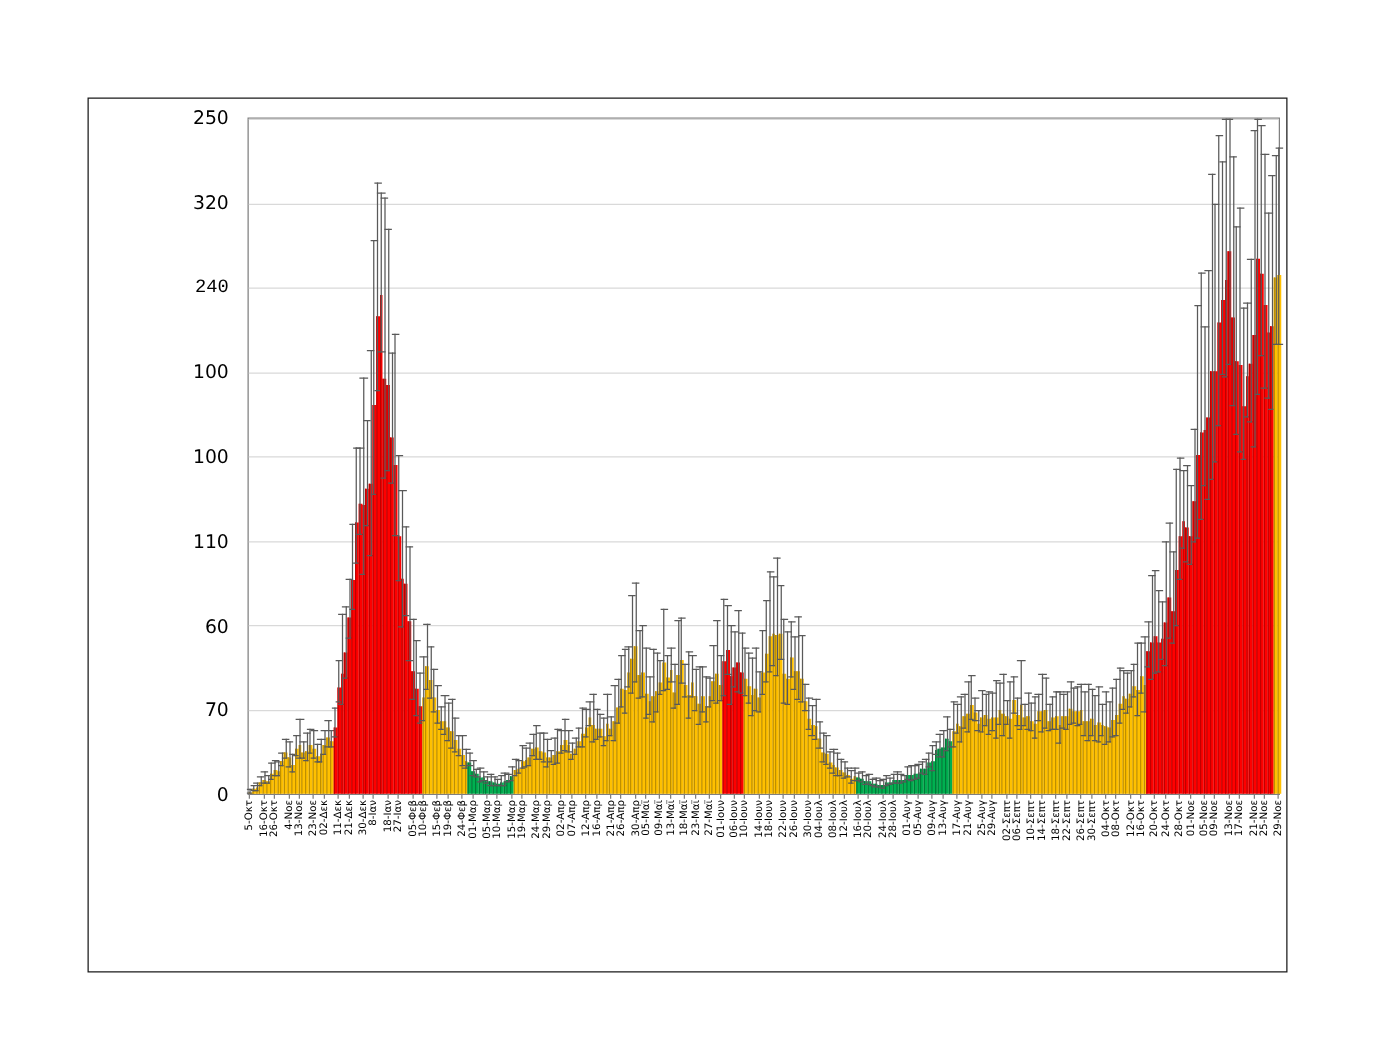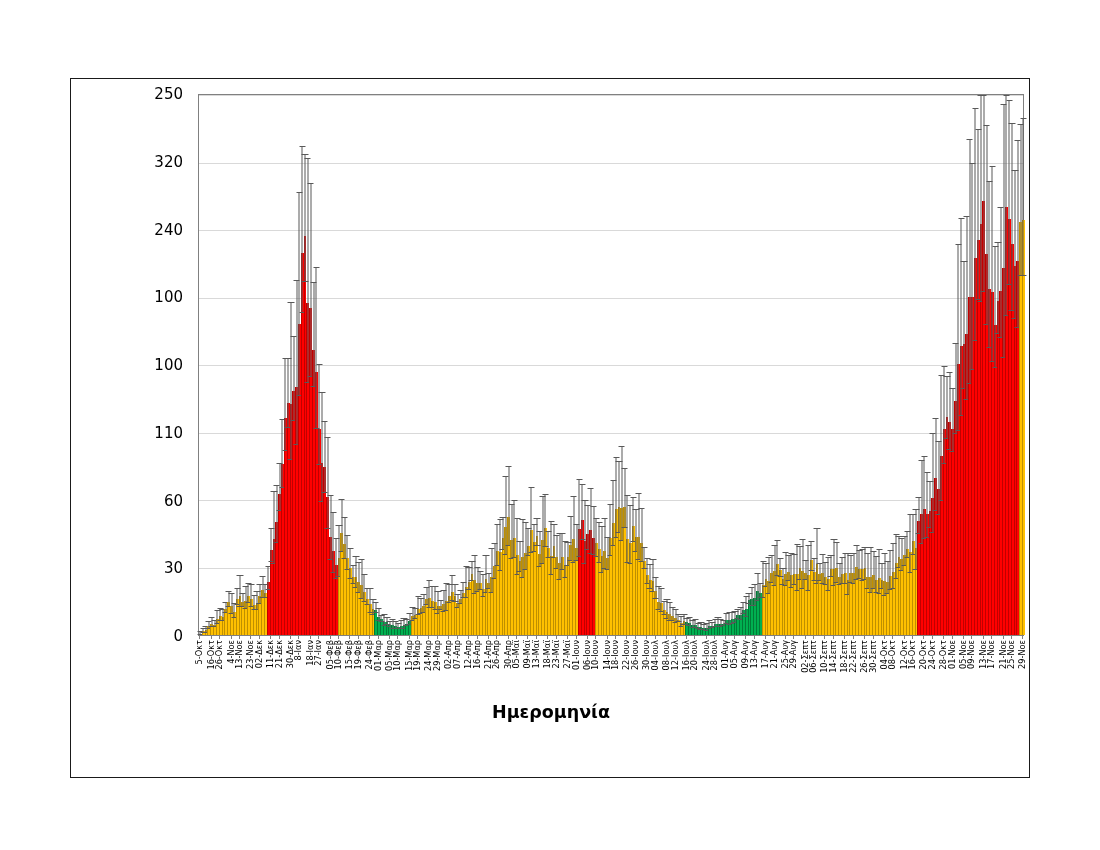--- a/index.html
+++ b/index.html
@@ -60,26 +60,26 @@
 </style>
 </head>
 <body>
 
 <div id="figure">
 
   <div id="ytitle">Σχετικός Ρυθμός Έκκρισης Ιικού Φορτίου</div>
 
   <div id="yticks">
       <div style="top: 100%;">0</div>
-      <div style="top: 87.5%;">30</div>
+      <div style="top: 87.5%;">70</div>
       <div style="top: 75%;">60</div>
       <div style="top: 62.5%;">110</div>
       <div style="top: 50%;">100</div>
       <div style="top: 37.5%;">100</div>
-      <div style="top: 25%;">240</div>
+      <div style="top: 25%; font-family: Liberation Mono, monospace;">240</div>
       <div style="top: 12.5%;">320</div>
       <div style="top: 0%;">250</div>
     </div>
 
   <div id="plot">
     <div id="grid">
         <div class="gl" style="top: 87.5%;"></div>
         <div class="gl" style="top: 75%;"></div>
         <div class="gl" style="top: 62.5%;"></div>
         <div class="gl" style="top: 50%;"></div>
@@ -1800,14 +1800,13 @@
       </div>
       <div class="xt"></div>
       <div class="xt"></div>
       <div class="xt"></div>
       <div class="xt">
         <div class="tickmark"></div>
         <span>29-Νοε</span>
       </div>
     </div>
 
-  <div id="xtitle">Ημερομηνία</div>
 </div>
 
 </body></html>

